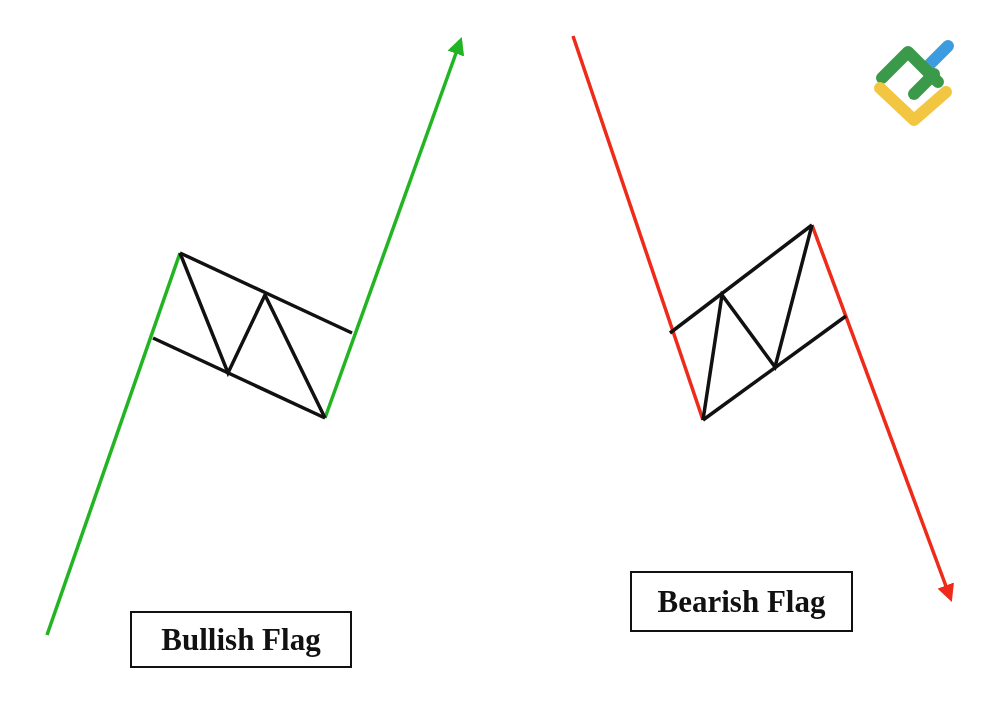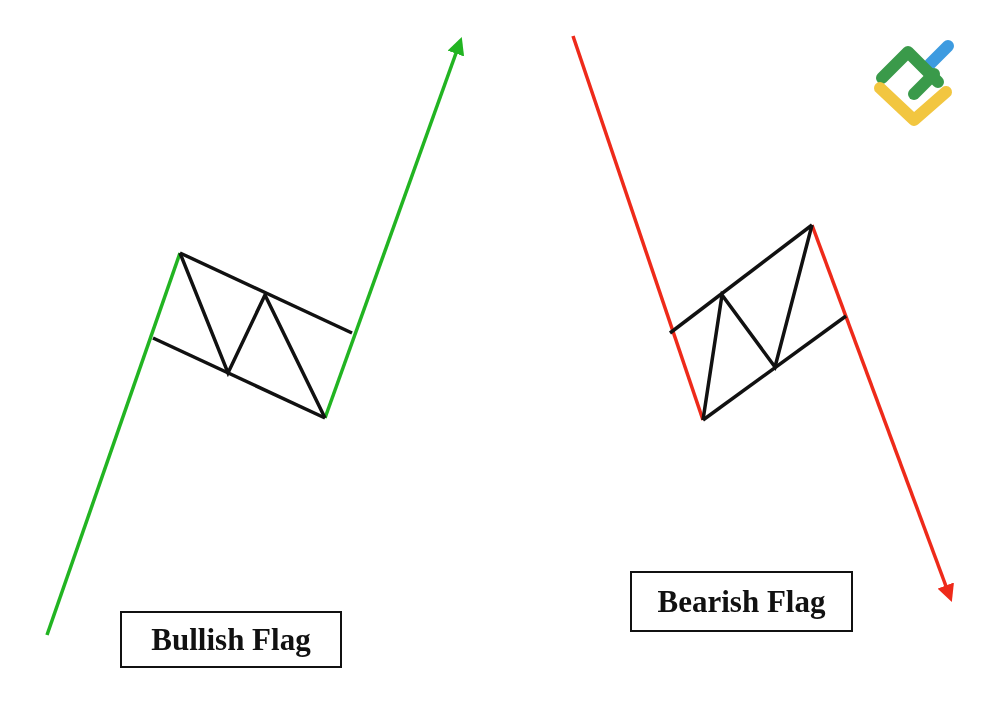--- a/index.html
+++ b/index.html
@@ -1,20 +1,20 @@
 <!DOCTYPE html>
 <html><head>
 <meta charset="utf-8">
 <style>
   html, body { margin: 0; padding: 0; background: #ffffff; }
   body { width: 1000px; height: 701px; position: relative; overflow: hidden; font-family: "Liberation Serif", serif; }
   svg.canvas { position: absolute; left: 0; top: 0; }
   .label-box { position: absolute; border: 2px solid #111; background: #fff; box-sizing: border-box;
     display: flex; align-items: center; justify-content: center; font-weight: bold; font-size: 31px; color: #111; }
-  #bull-label { left: 120px; top: 611px; width: 222px; height: 57px; }
+  #bull-label { left: 130px; top: 611px; width: 222px; height: 57px; }
   #bear-label { left: 630px; top: 571px; width: 223px; height: 61px; }
   .logo { position: absolute; left: 870px; top: 36px; width: 100px; height: 96px; }
 </style>
 </head>
 <body>
 
 <svg class="canvas" width="1000" height="701" viewBox="0 0 1000 701">
   <defs>
     <marker id="arrow-green" viewBox="0 0 10 10" refX="7" refY="5" markerWidth="5" markerHeight="5" orient="auto">
       <path d="M0,0 L10,5 L0,10 z" fill="#22b422"></path>

